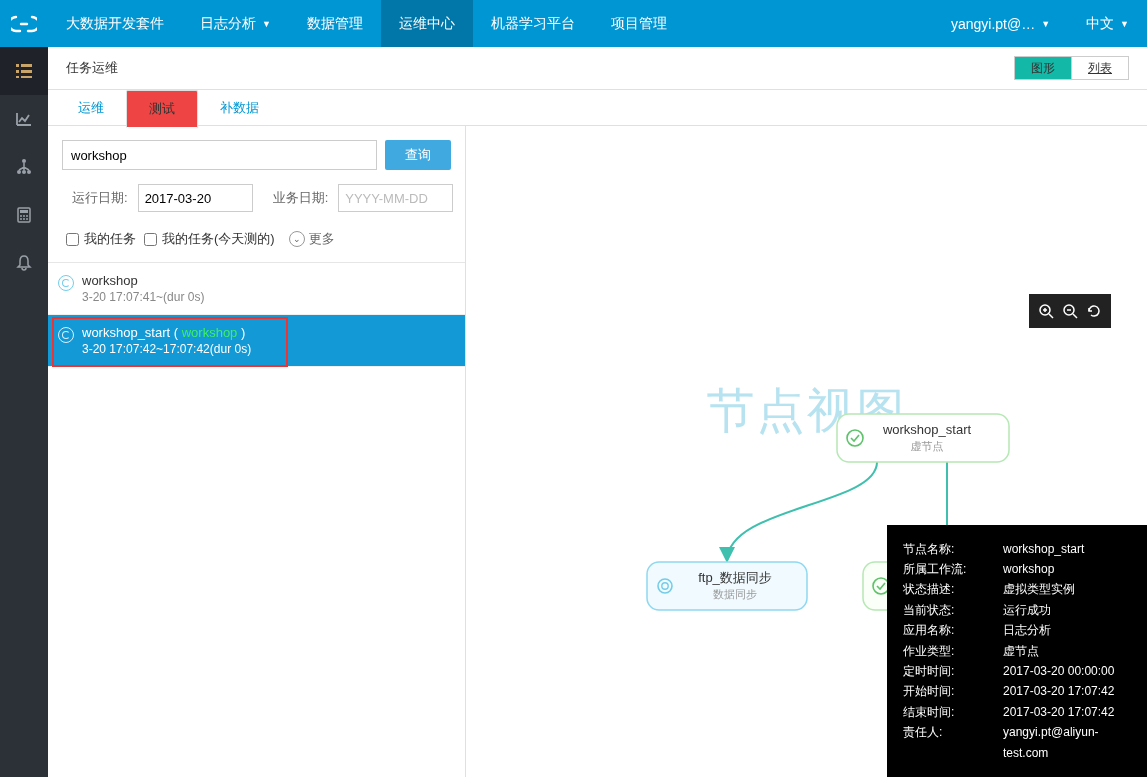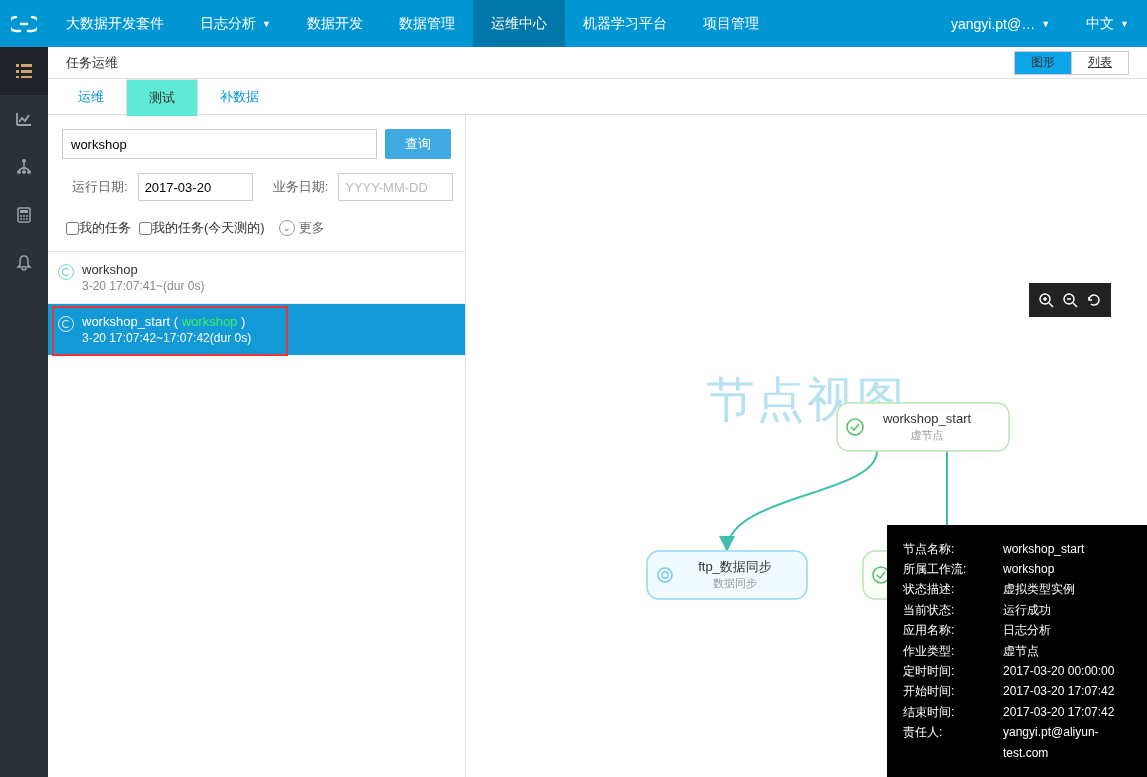--- a/index.html
+++ b/index.html
@@ -17,50 +17,50 @@
     
     .sidebar { position: absolute; top: 47px; bottom: 0; left: 0; width: 48px; background: #2c3037; display: flex; flex-direction: column; }
     .sidebar .side-icon { width: 48px; height: 48px; display: flex; align-items: center; justify-content: center; color: #9aa0a8; cursor: pointer; }
     .sidebar .side-icon.active { background: #1f2329; color: #c9a56a; }
     .sidebar .side-icon svg { width: 18px; height: 18px; }
     
     
     .main { position: absolute; top: 47px; left: 48px; right: 0; bottom: 0; display: flex; flex-direction: column; }
     
     
-    .breadcrumb { height: 32px; border-bottom: 1px solid #e0e0e0; display: flex; align-items: center; padding: 0 18px; justify-content: space-between; }
+    .breadcrumb { height: 43px; border-bottom: 1px solid #e0e0e0; display: flex; align-items: center; padding: 0 18px; justify-content: space-between; }
     .breadcrumb-title { font-size: 13px; color: #333; }
     .view-toggle { display: flex; }
     .view-toggle .btn { width: 58px; height: 24px; border: 1px solid #ccc; display: flex; align-items: center; justify-content: center; font-size: 12px; background: #fff; cursor: pointer; }
     .view-toggle .btn + .btn { margin-left: -1px; text-decoration: underline; }
-    .view-toggle .btn.active { background: #0ea5e9; }
+    .view-toggle .btn.active { background: #14b8a6; }
     
     
     .tabs-row { height: 36px; border-bottom: 1px solid #e0e0e0; display: flex; align-items: flex-start; padding: 0 8px; }
     .tab { padding: 9px 22px; font-size: 13px; color: #0096d3; cursor: pointer; }
-    .tab.active { border: 1px solid #e0e0e0; border-bottom: 1px solid #fff; margin-bottom: -1px; background: #5eead4; color: #333; border-radius: 2px 2px 0 0; }
+    .tab.active { border: 1px solid #e0e0e0; border-bottom: 1px solid #fff; margin-bottom: -1px; background: #ef4444; color: #333; border-radius: 2px 2px 0 0; }
     
     
     .content { flex: 1; display: flex; }
     .left-panel { width: 418px; border-right: 1px solid #e0e0e0; display: flex; flex-direction: column; }
     .right-panel { flex: 1; position: relative; background: #fff; }
     
     
     .search-area { padding: 14px 14px 0 14px; }
     .search-row { display: flex; gap: 8px; margin-bottom: 14px; }
     .search-input { flex: 1; height: 30px; border: 1px solid #ccc; padding: 0 8px; font-size: 13px; }
     .search-btn { width: 66px; height: 30px; background: #3fa9e0; border: none; color: #fff; font-size: 13px; cursor: pointer; border-radius: 2px; }
     
     .date-row { display: flex; align-items: center; gap: 10px; font-size: 13px; margin-bottom: 18px; padding-left: 10px; }
     .date-label { color: #666; white-space: nowrap; }
     .date-input { width: 115px; height: 28px; border: 1px solid #ccc; padding: 0 6px; font-size: 13px; }
     .date-input::placeholder { color: #bbb; }
     
     .filter-row { display: flex; align-items: center; gap: 8px; font-size: 13px; padding-left: 4px; margin-bottom: 14px; }
-    .chk-wrap { display: flex; align-items: center; color: #333; }
+    .chk-wrap { display: flex; align-items: center; gap: 5px; color: #333; }
     .more-toggle { display: flex; align-items: center; gap: 4px; color: #666; margin-left: 6px; cursor: pointer; }
     .more-caret { display: inline-flex; width: 16px; height: 16px; border: 1px solid #999; border-radius: 50%; align-items: center; justify-content: center; font-size: 9px; color: #666; }
     
     
     .task-list { flex: 1; border-top: 1px solid #e6e6e6; }
     .task-item { padding: 10px 10px 10px 34px; position: relative; border-bottom: 1px solid #f0f0f0; cursor: pointer; }
     .task-item .status-ico { position: absolute; left: 10px; top: 12px; width: 16px; height: 16px; border-radius: 50%; display: flex; align-items: center; justify-content: center; }
     .status-ico.running { border: 1.5px solid #73cde9; }
     .status-ico.running::after { content: ""; width: 6px; height: 6px; border: 1.5px solid #73cde9; border-radius: 50%; border-right-color: transparent; }
     .status-ico.selected-ico { border: 1.5px solid rgba(255,255,255,0.85); }
@@ -98,21 +98,20 @@
   <div class="logo">
     <svg viewBox="0 0 26 18">
         <path d="M5 2 A7 7 0 0 0 5 16 L9 16 M21 2 A7 7 0 0 1 21 16 L17 16 M10 9 L16 9" stroke="#fff" stroke-width="2.4" fill="none" stroke-linecap="round"></path>
       </svg>
   </div>
   <div class="nav-item">大数据开发套件</div>
   <div class="nav-item">
     <span>日志分析</span>
     <span class="caret">▼</span>
   </div>
-  <div class="nav-item">数据开发</div>
   <div class="nav-item">数据管理</div>
   <div class="nav-item active">运维中心</div>
   <div class="nav-item">机器学习平台</div>
   <div class="nav-item">项目管理</div>
   <div class="spacer"></div>
   <div class="nav-item">
     <span>yangyi.pt@…</span>
     <span class="caret">▼</span>
   </div>
   <div class="nav-item">

